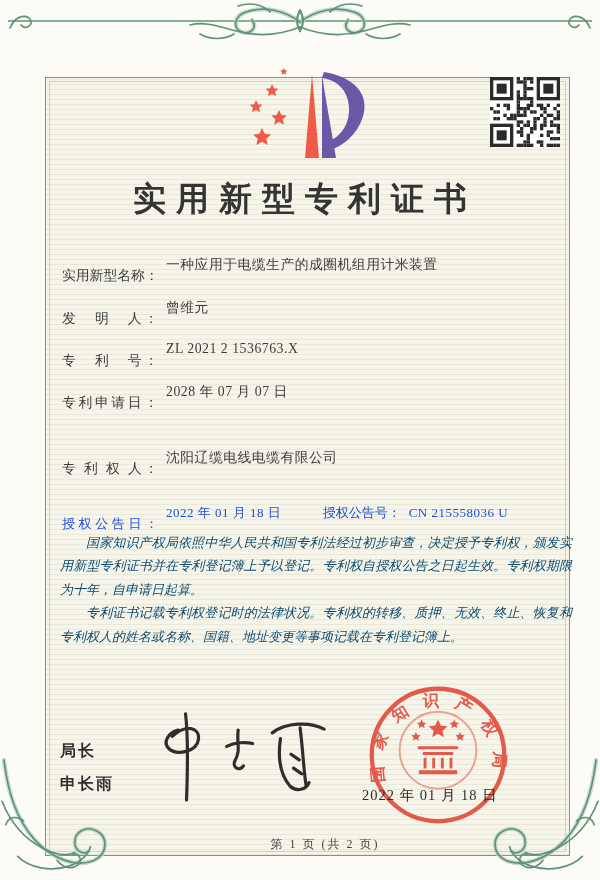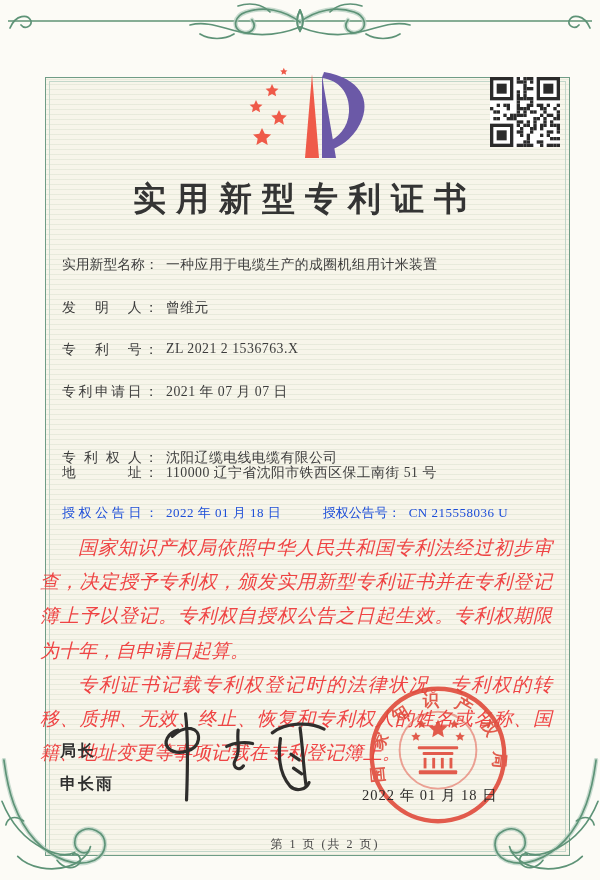--- a/index.html
+++ b/index.html
@@ -24,24 +24,24 @@
     border:1px solid #c2d7ca;pointer-events:none;
   }
   
   .top-rule{left:8px;top:20px;width:584px;height:1.5px;background:#86ad95;}
   .orn path{fill:none;stroke:#5e9377;stroke-width:1.7;stroke-linecap:round;}
   .orn path.under{stroke:#b7d0c1;stroke-width:4.5;opacity:.75;}
   .cert-no{left:60px;top:76px;font-size:14.5px;letter-spacing:2px;color:#4a4a4a;}
   .title{left:0;top:177px;width:600px;text-align:center;font-size:33px;font-weight:700;
          letter-spacing:10px;text-indent:10px;color:#343434;}
   .row{left:62px;width:500px;font-size:13.8px;color:#3c3c3c;white-space:nowrap;}
-  .row .lbl{display:inline-block;width:96px;text-align-last:justify;vertical-align:top;}
+  .row .lbl{display:inline-block;width:96px;text-align-last:justify;vertical-align:top;margin-top:11px;}
   .row .val{margin-left:8px;letter-spacing:.5px;}
   .row2-part{font-size:13px;color:#1d4ed8;white-space:nowrap;}
-  .body-text{left:40px;width:512px;font-size:19px;line-height:1.8;color:#ef4444;
+  .body-text{left:60px;width:512px;font-size:13px;line-height:1.8;color:#0c4a6e;
              font-style:italic;text-align:justify;}
   .body-text p{margin:0;text-indent:2em;}
   .official{left:60px;font-size:16px;font-weight:700;color:#2f2f2f;
             font-family:"Liberation Sans","DejaVu Sans",sans-serif;letter-spacing:2px;text-align:right;}
   .seal-date{left:362px;top:786px;font-size:14.5px;letter-spacing:1px;color:#2d2c2a;z-index:6;}
   .footer{left:0;top:836px;width:600px;text-align:center;font-size:12px;letter-spacing:2px;color:#444;padding-left:25px;}
   .seal-box{left:366px;top:683px;width:144px;height:144px;z-index:5;opacity:.9;}
   .sig-box{left:135px;top:700px;width:210px;height:110px;z-index:4;transform:rotate(-2deg);}
   .sig-box path{fill:none;stroke:#2f2e2c;stroke-width:3.2;stroke-linecap:round;stroke-linejoin:round;}
   .logo-box{left:232px;top:58px;width:140px;height:110px;}
@@ -239,27 +239,24 @@
   <div class="abs row" style="top:256px;">
     <span class="lbl">实用新型名称：</span><span class="val">一种应用于电缆生产的成圈机组用计米装置</span>
   </div>
   <div class="abs row" style="top:299px;">
     <span class="lbl">发　明　人：</span><span class="val">曾维元</span>
   </div>
   <div class="abs row" style="top:341px;">
     <span class="lbl">专　利　号：</span><span class="val">ZL 2021 2 1536763.X</span>
   </div>
   <div class="abs row" style="top:383px;">
-    <span class="lbl">专利申请日：</span><span class="val">2021 年 07 月 07 日</span>
+    <span class="lbl">专利申请日：</span><span class="val">2028 年 07 月 07 日</span>
   </div>
   <div class="abs row" style="top:449px;">
     <span class="lbl">专 利 权 人：</span><span class="val">沈阳辽缆电线电缆有限公司</span>
-  </div>
-  <div class="abs row" style="top:464px;">
-    <span class="lbl">地　　　址：</span><span class="val">110000 辽宁省沈阳市铁西区保工南街 51 号</span>
   </div>
   <div class="abs row" style="top:504px;">
     <span class="row2-part"><span class="lbl">授权公告日：</span><span class="val">2022 年 01 月 18 日</span></span>
     <span class="row2-part" style="margin-left:38px;"><span>授权公告号：</span><span class="val">CN 215558036 U</span></span>
   </div>
 
   <div class="abs body-text" style="top:531px;">
     <p>国家知识产权局依照中华人民共和国专利法经过初步审查，决定授予专利权，颁发实用新型专利证书并在专利登记簿上予以登记。专利权自授权公告之日起生效。专利权期限为十年，自申请日起算。</p>
     <p>专利证书记载专利权登记时的法律状况。专利权的转移、质押、无效、终止、恢复和专利权人的姓名或名称、国籍、地址变更等事项记载在专利登记簿上。</p>
   </div>

